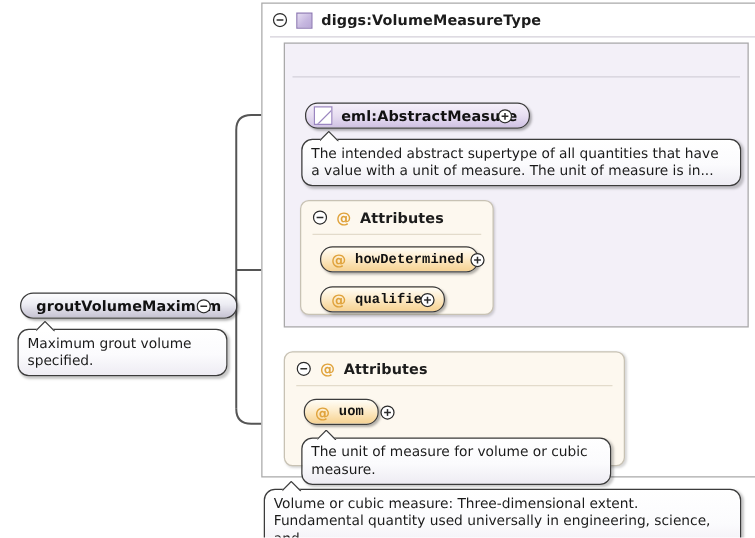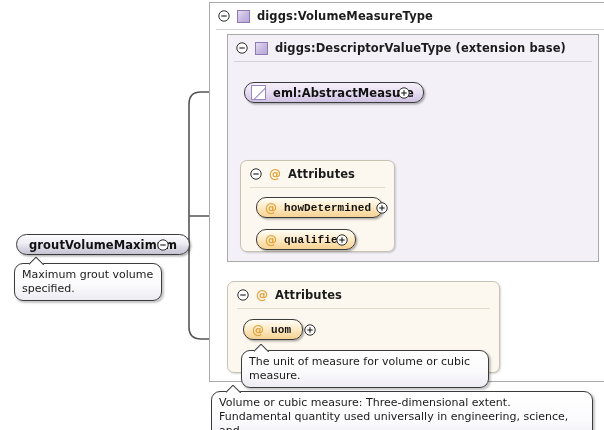--- a/index.html
+++ b/index.html
@@ -239,41 +239,37 @@
         <circle cx="6" cy="6" r="5.2" fill="#ffffff" stroke="#2b2b2b" stroke-width="1"></circle>
         <line x1="3.3" y1="6" x2="8.7" y2="6" stroke="#2b2b2b" stroke-width="1.2"></line>
       </svg>
       <span class="type-sq"></span>
       <span class="head-label">diggs:VolumeMeasureType</span>
     </div>
     <div class="tb-sep"></div>
   </div>
 
   <div class="box type-box" style="left:215px; top:34px; width:372px; height:228px;">
-    <div class="tb-head">
-      <svg class="toggle-icon" viewBox="0 0 12 12">
-        <circle cx="6" cy="6" r="5.2" fill="#ffffff" stroke="#2b2b2b" stroke-width="1"></circle>
-        <line x1="3.3" y1="6" x2="8.7" y2="6" stroke="#2b2b2b" stroke-width="1.2"></line>
-      </svg>
-      <span class="type-sq"></span>
-      <span class="head-label">diggs:DescriptorValueType (extension base)</span>
-    </div>
     <div class="tb-sep"></div>
   </div>
 
   <div class="pill abstract" style="left:232px; top:82px;">
     <span class="abs-icon"></span>
     <span class="pill-text">eml:AbstractMeasure</span>
   </div>
   <svg class="plus-icon" style="left:386px; top:87px;" viewBox="0 0 12 12">
     <circle cx="6" cy="6" r="5.2" fill="#ffffff" stroke="#2b2b2b" stroke-width="1"></circle>
     <line x1="3.3" y1="6" x2="8.7" y2="6" stroke="#2b2b2b" stroke-width="1.2"></line>
     <line x1="6" y1="3.3" x2="6" y2="8.7" stroke="#2b2b2b" stroke-width="1.2"></line>
   </svg>
 
+  <div class="anno" style="left:229px; top:111px; width:352px;">
+    <span class="anno-tail" style="left:14px;"></span>
+    <span>The intended abstract supertype of all quantities that have a value with a unit of measure. The unit of measure is in...</span>
+  </div>
 
   <div class="box attr-box" style="left:228px; top:160px; width:155px; height:92px;">
     <div class="ab-head">
       <svg class="toggle-icon" viewBox="0 0 12 12">
         <circle cx="6" cy="6" r="5.2" fill="#ffffff" stroke="#2b2b2b" stroke-width="1"></circle>
         <line x1="3.3" y1="6" x2="8.7" y2="6" stroke="#2b2b2b" stroke-width="1.2"></line>
       </svg>
       <span class="at-glyph">@</span>
       <span class="head-label">Attributes</span>
     </div>
@@ -328,21 +324,21 @@
   </div>
 
   <div class="pill elem" style="left:4px; top:234px;">
     <span class="pill-text">groutVolumeMaximum</span>
   </div>
   <svg class="plus-icon" style="left:145px; top:239px;" viewBox="0 0 12 12">
     <circle cx="6" cy="6" r="5.2" fill="#ffffff" stroke="#2b2b2b" stroke-width="1"></circle>
     <line x1="3.3" y1="6" x2="8.7" y2="6" stroke="#2b2b2b" stroke-width="1.2"></line>
   </svg>
 
-  <div class="anno" style="left:2px; top:263px; width:148px;">
+  <div class="anno" style="left:2px; top:263px; width:168px;">
     <span class="anno-tail" style="left:14px;"></span>
     <span>Maximum grout volume specified.</span>
   </div>
 
   <div class="anno" style="left:199px; top:391px; width:382px;">
     <span class="anno-tail" style="left:14px;"></span>
     <span>Volume or cubic measure: Three-dimensional extent. Fundamental quantity used universally in engineering, science, and...</span>
   </div>
 
 </div>

